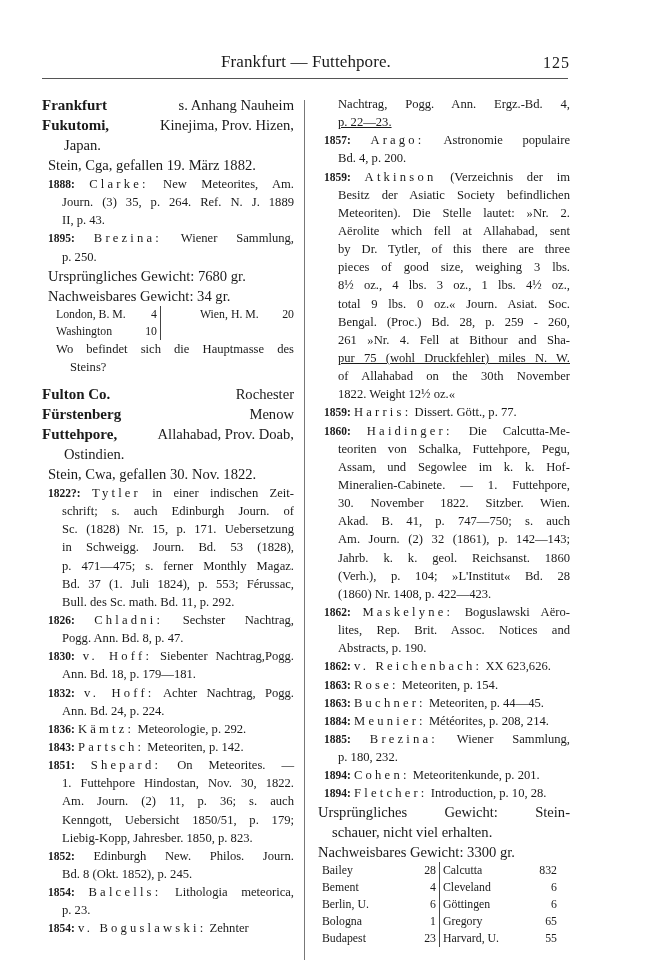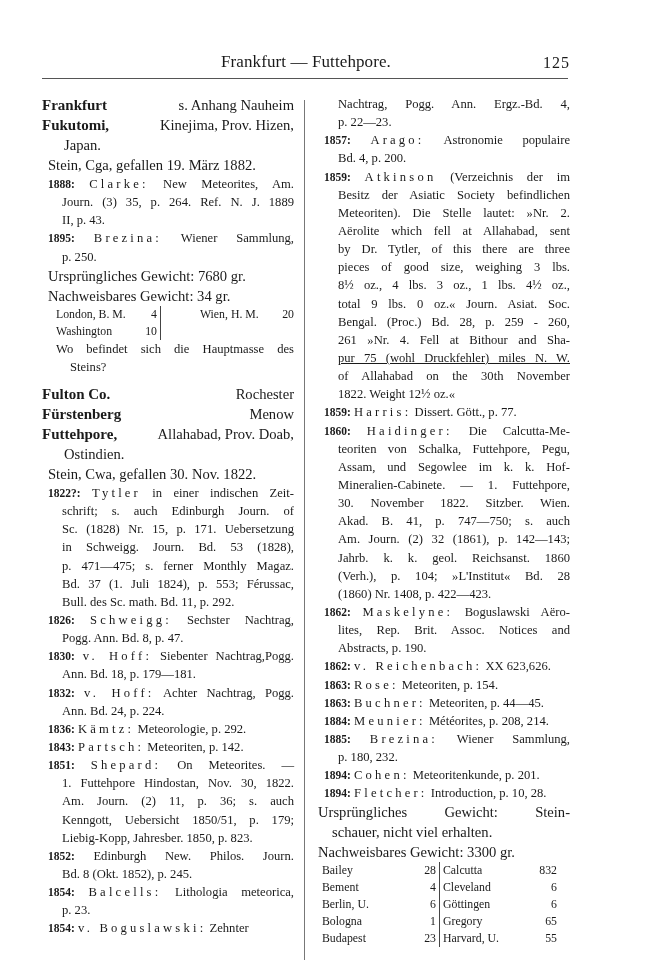--- a/index.html
+++ b/index.html
@@ -117,21 +117,21 @@
           <div>
             <div class="line just" style="padding-left: 6px;"><span class="year">1822?:</span> <span class="sp">Tytler</span> <span>in einer indischen Zeit-</span></div>
             <div class="line just" style="padding-left: 20px;"><span>schrift; s. auch Edinburgh Journ. of</span></div>
             <div class="line just" style="padding-left: 20px;"><span>Sc. (1828) Nr. 15, p. 171. Uebersetzung</span></div>
             <div class="line just" style="padding-left: 20px;"><span>in Schweigg. Journ. Bd. 53 (1828),</span></div>
             <div class="line just" style="padding-left: 20px;"><span>p. 471—475; s. ferner Monthly Magaz.</span></div>
             <div class="line just" style="padding-left: 20px;"><span>Bd. 37 (1. Juli 1824), p. 553; Férussac,</span></div>
             <div class="line" style="padding-left: 20px;"><span>Bull. des Sc. math. Bd. 11, p. 292.</span></div>
           </div>
           <div>
-            <div class="line just" style="padding-left: 6px;"><span class="year">1826:</span> <span class="sp">Schweigg:</span> <span>Sechster Nachtrag,</span></div>
+            <div class="line just" style="padding-left: 6px;"><span class="year">1826:</span> <span class="sp">Chladni:</span> <span>Sechster Nachtrag,</span></div>
             <div class="line" style="padding-left: 20px;"><span>Pogg. Ann. Bd. 8, p. 47.</span></div>
           </div>
           <div>
             <div class="line just" style="padding-left: 6px;"><span class="year">1830:</span> <span class="sp">v. Hoff:</span> <span>Siebenter Nachtrag,Pogg.</span></div>
             <div class="line" style="padding-left: 20px;"><span>Ann. Bd. 18, p. 179—181.</span></div>
           </div>
           <div>
             <div class="line just" style="padding-left: 6px;"><span class="year">1832:</span> <span class="sp">v. Hoff:</span> <span>Achter Nachtrag, Pogg.</span></div>
             <div class="line" style="padding-left: 20px;"><span>Ann. Bd. 24, p. 224.</span></div>
           </div>
@@ -159,21 +159,21 @@
           <div>
             <div class="line" style="padding-left: 6px;"><span class="year">1854:</span> <span class="sp">v. Boguslawski:</span> <span>Zehnter</span></div>
           </div>
         </div>
     </div>
   </div>
 
   <div class="col right">
     <div id="r-cont">
         <div class="line just" style="padding-left: 20px;">Nachtrag, Pogg. Ann. Ergz.-Bd. 4,</div>
-        <div class="line" style="padding-left: 20px;">p. 22—23.</div>
+        <div class="line" style="padding-left: 20px; text-decoration: underline;">p. 22—23.</div>
       </div>
     <div id="r-refs">
         <div>
           <div class="line just" style="padding-left: 6px;"><span class="year">1857:</span> <span class="sp">Arago:</span> <span>Astronomie populaire</span></div>
           <div class="line" style="padding-left: 20px;"><span>Bd. 4, p. 200.</span></div>
         </div>
         <div>
           <div class="line just" style="padding-left: 6px;"><span class="year">1859:</span> <span class="sp">Atkinson</span> <span>(Verzeichnis der im</span></div>
           <div class="line just" style="padding-left: 20px;"><span>Besitz der Asiatic Society befindlichen</span></div>
           <div class="line just" style="padding-left: 20px;"><span>Meteoriten). Die Stelle lautet: »Nr. 2.</span></div>

